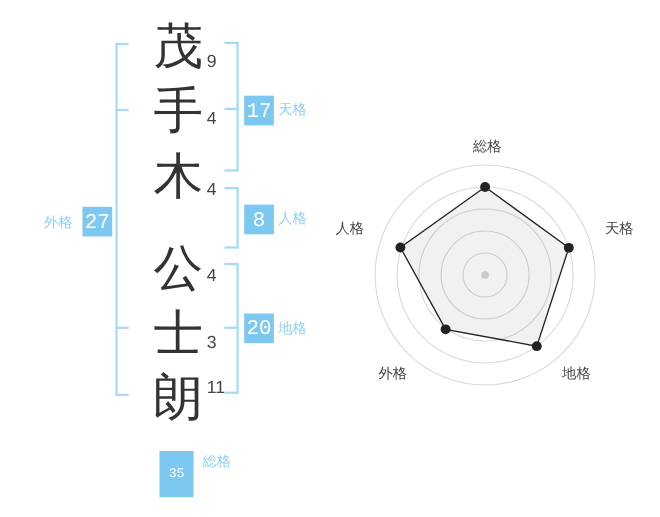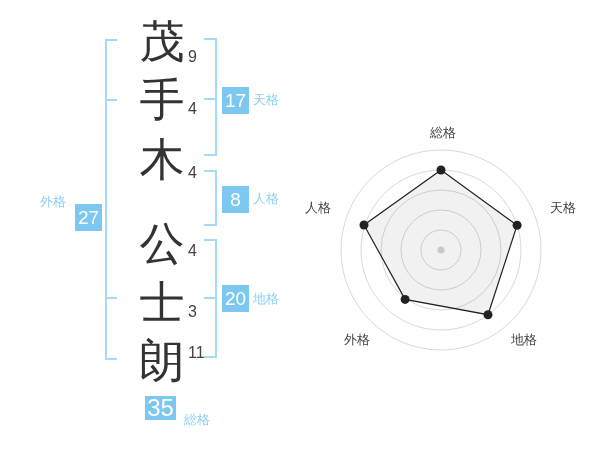--- a/index.html
+++ b/index.html
@@ -24,27 +24,27 @@
   .bl-t1{left:105px;top:39px}.bl-t2{left:105px;top:99px}.bl-t3{left:105px;top:297px}.bl-t4{left:105px;top:358px}
   .br1-v{left:215px;top:38px;height:118px;}
   .br1-t1{left:204px;top:38px}.br1-t2{left:204px;top:98px}.br1-t3{left:204px;top:154px}
   .br2-v{left:215px;top:170px;height:56px;}
   .br2-t1{left:204px;top:170px}.br2-t2{left:204px;top:224px}
   .br3-v{left:215px;top:239px;height:119px;}
   .br3-t1{left:204px;top:239px}.br3-t2{left:204px;top:297px}.br3-t3{left:204px;top:356px}
   
   .badge{
     position:absolute;width:27px;height:27px;background:#7dc8f0;color:#fff;
-    font-size:19px;display:flex;align-items:center;justify-content:center;
+    font-size:19px;display:flex;align-items:center;justify-content:center;font-family:Liberation Mono, monospace;
   }
   .b-ten{left:222px;top:87px}
   .b-jin{left:222px;top:186px}
   .b-chi{left:222px;top:285px}
-  .b-gai{left:75px;top:204px}
-  .b-sou{left:145px;top:396px;width:31px;height:24px;font-size:24px}
+  .b-gai{left:75px;top:188px}
+  .b-sou{left:145px;top:410px;width:31px;height:42px;font-size:12px}
   .cat-label{position:absolute;font-size:13px;line-height:14px;color:#8fd0f3;}
   .l-ten{left:253px;top:93px}
   .l-jin{left:253px;top:192px}
   .l-chi{left:253px;top:292px}
   .l-gai{left:40px;top:195px}
   .l-sou{left:184px;top:413px}
   
   #radar{position:absolute;left:306px;top:115px;width:270px;height:270px;}
   .axis-label{
     position:absolute;font-size:13px;color:#444;white-space:nowrap;

